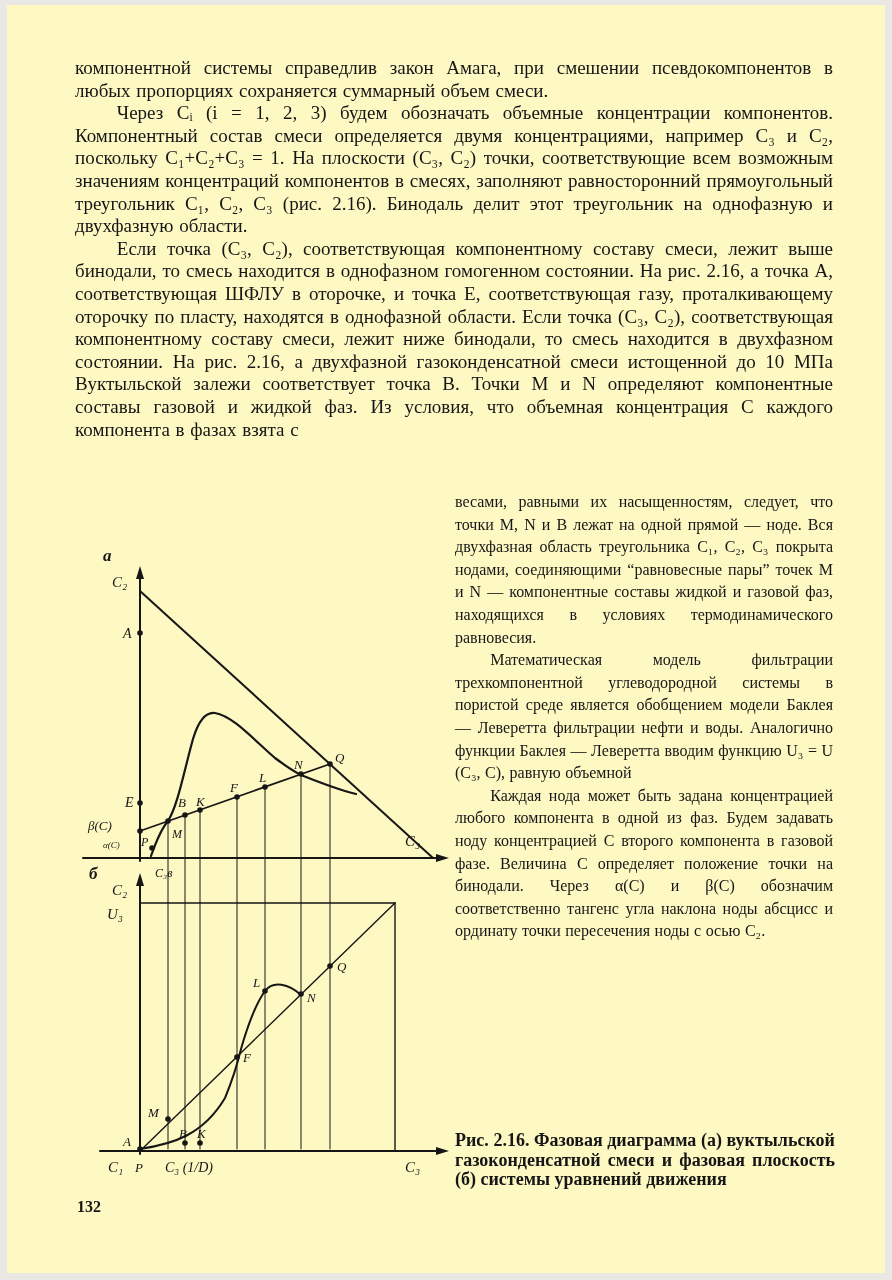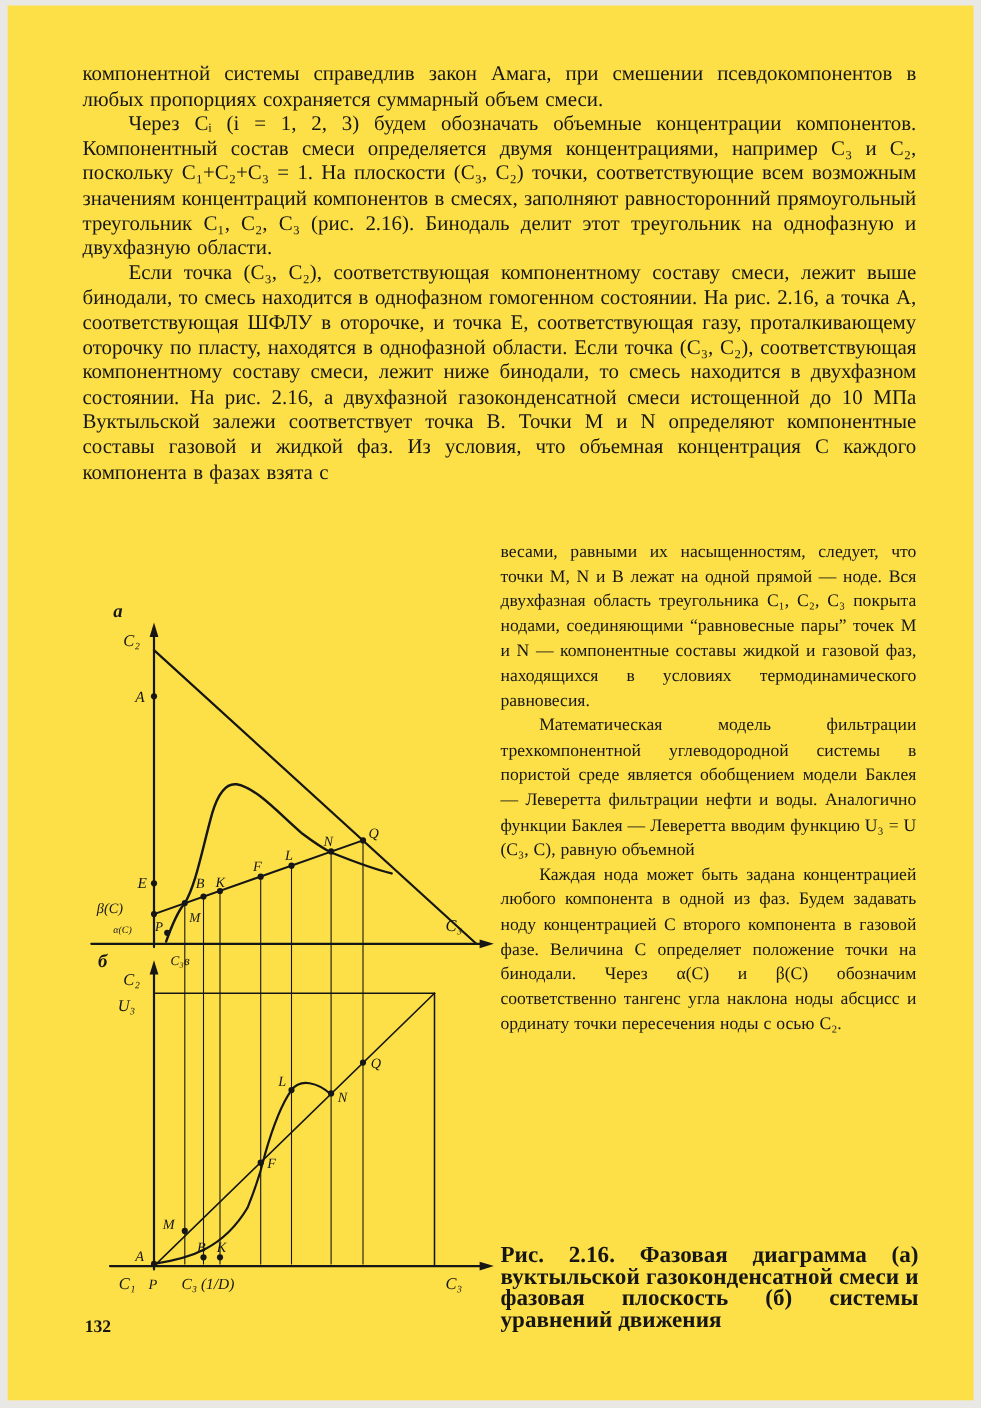--- a/index.html
+++ b/index.html
@@ -5,41 +5,41 @@
   html,body{margin:0;padding:0;}
   body{
     width:892px;height:1280px;
     background:#e9e8e4;
     font-family:"Liberation Serif","DejaVu Serif",serif;
     position:relative;
     overflow:hidden;
   }
   .page{
     position:absolute;left:7px;top:5px;width:878px;height:1268px;
-    background:#fde047;color:#161616;
+    background:#fef9c3;color:#161616;
   }
   .main-text{
     position:absolute;left:68px;top:52px;width:758px;
     font-size:19px;line-height:22.6px;text-align:justify;
     word-spacing:1px;
   }
   .main-text p, .right-col p{margin:0;}
   p.indent{text-indent:2.2em;}
   .right-col{
     position:absolute;left:448px;top:486px;width:378px;
     font-size:16px;line-height:22.6px;text-align:justify;
     word-spacing:0.5px;
   }
   .figure{
     position:absolute;left:68px;top:538px;width:375px;height:642px;
   }
   .figure svg{width:375px;height:642px;display:block;}
   .caption{
     position:absolute;left:448px;top:1126px;width:380px;
-    font-size:21px;line-height:19.5px;font-weight:bold;
+    font-size:18px;line-height:19.5px;font-weight:bold;
     text-align:justify;
   }
   .pagenum{
     position:absolute;left:70px;top:1193px;
     font-size:16px;font-weight:bold;text-align:center;
   }
 </style>
 </head>
 <body>
 

